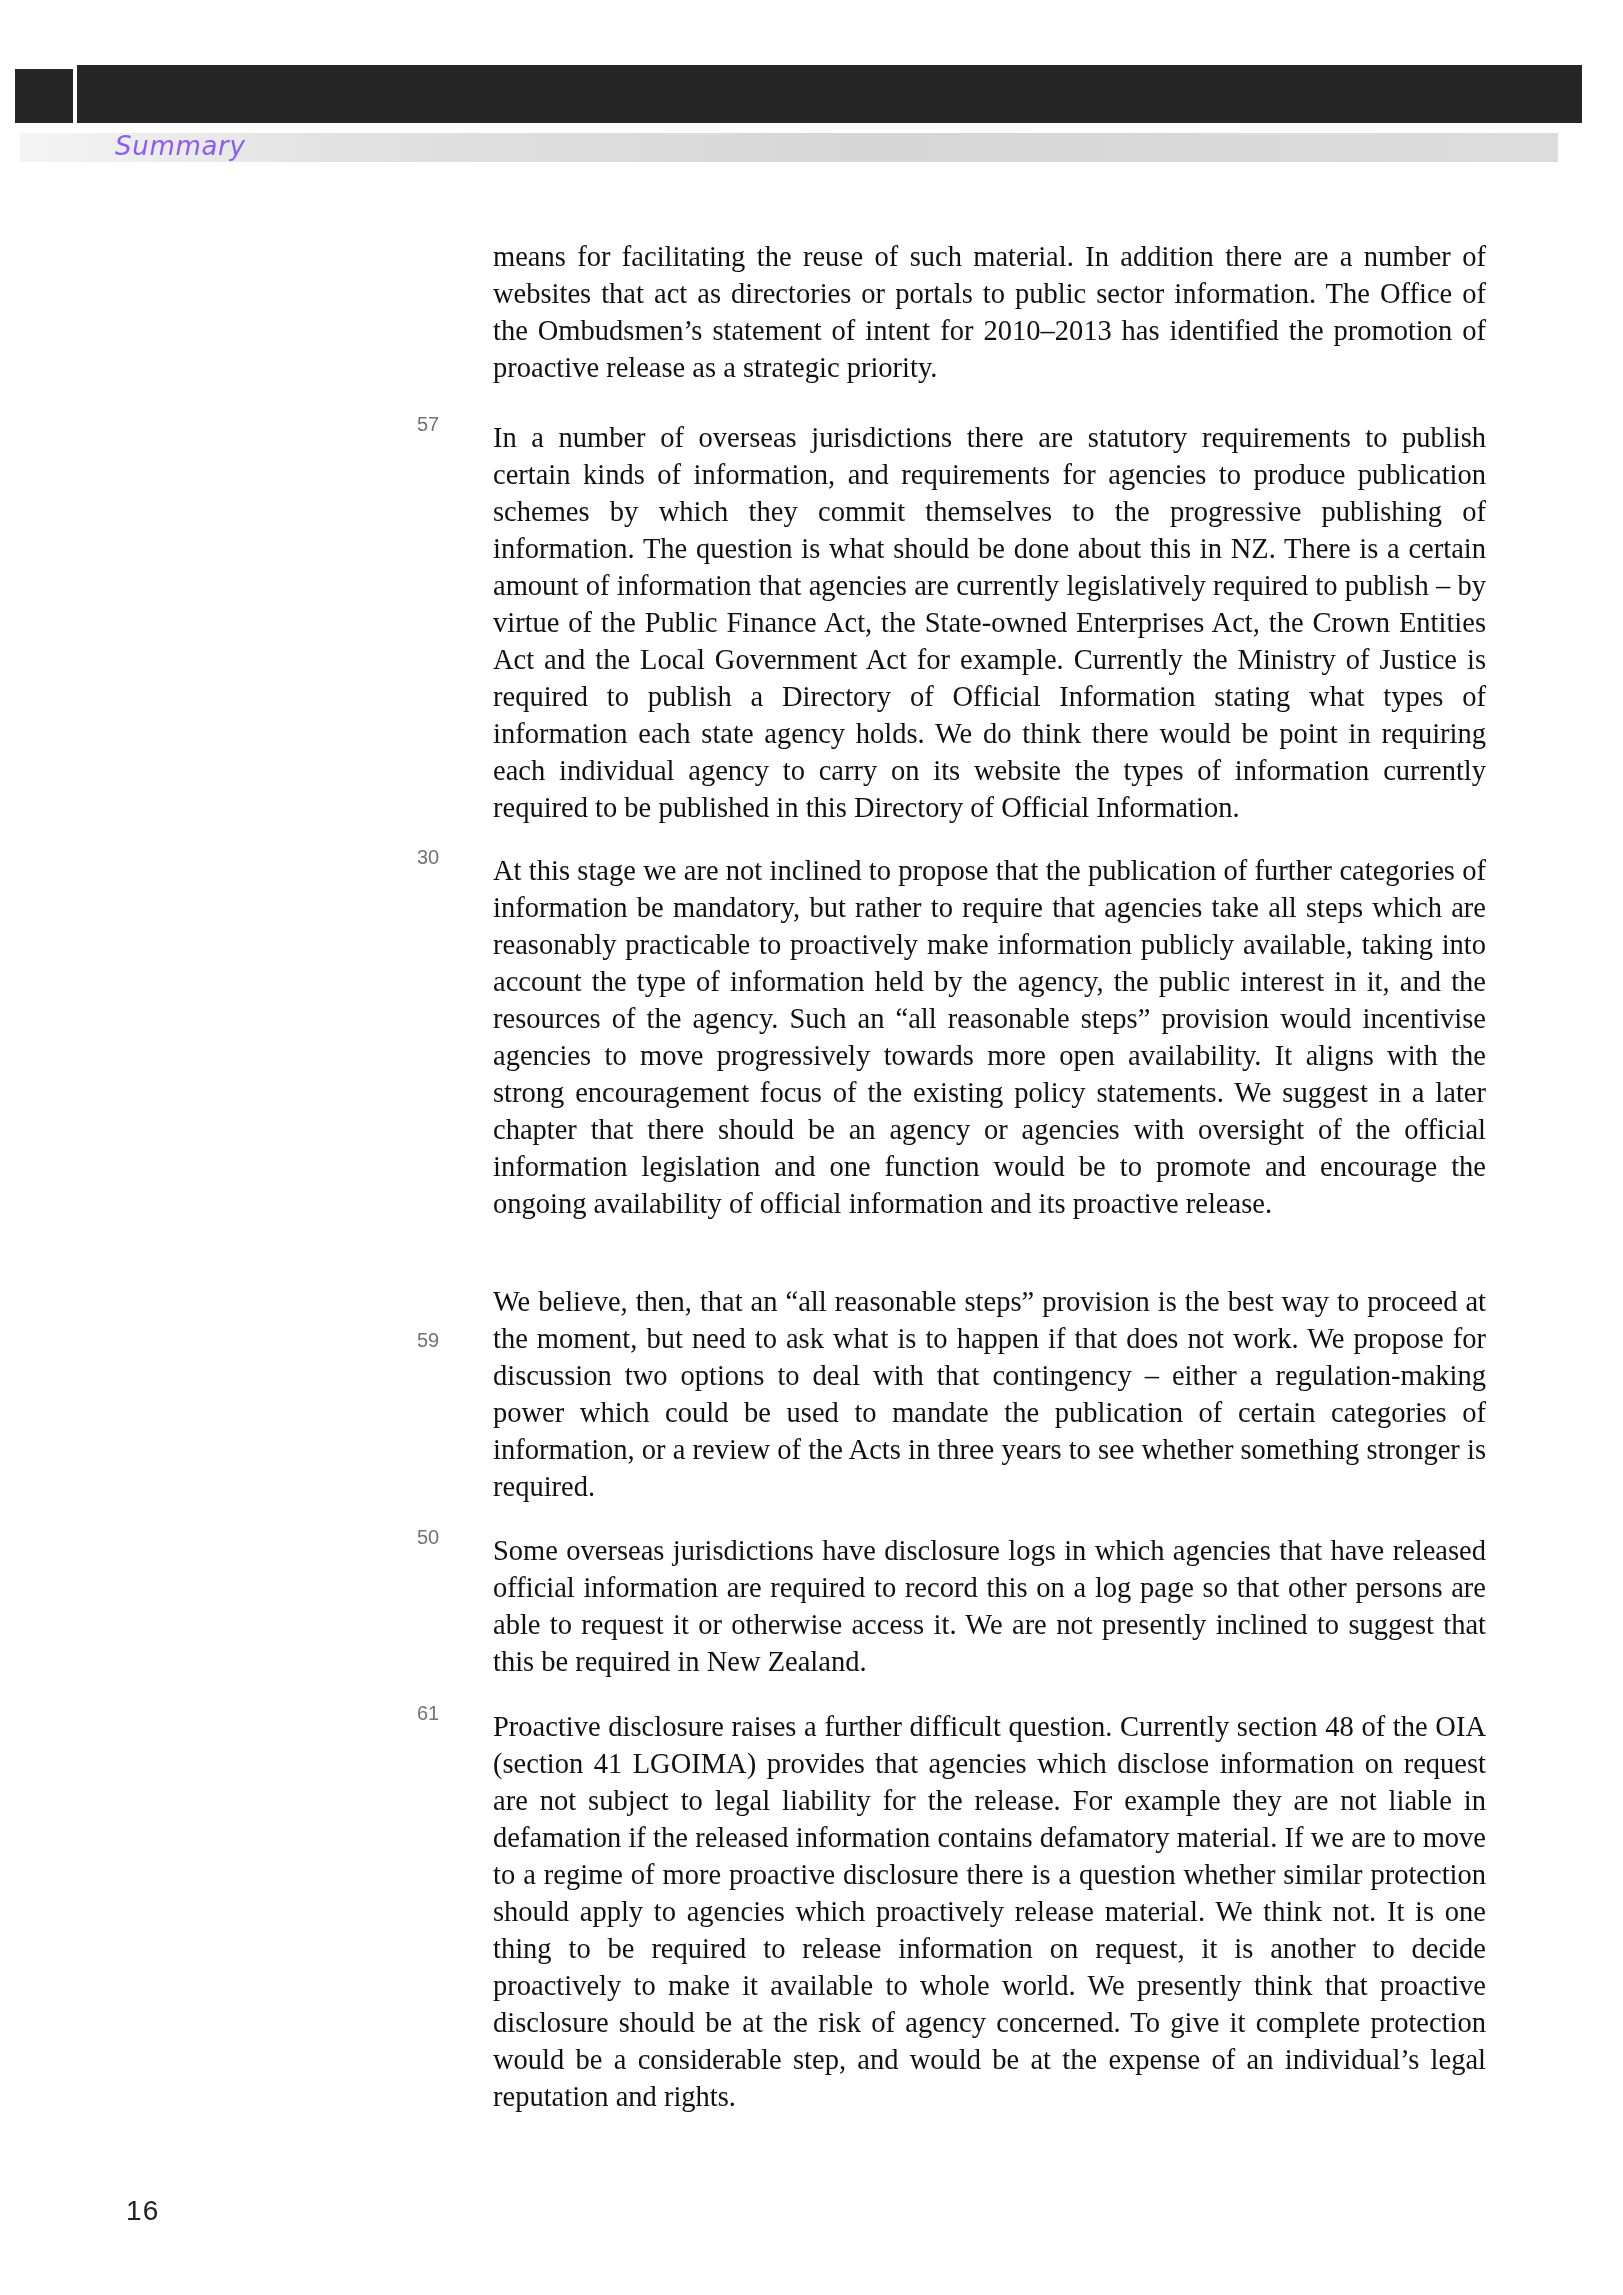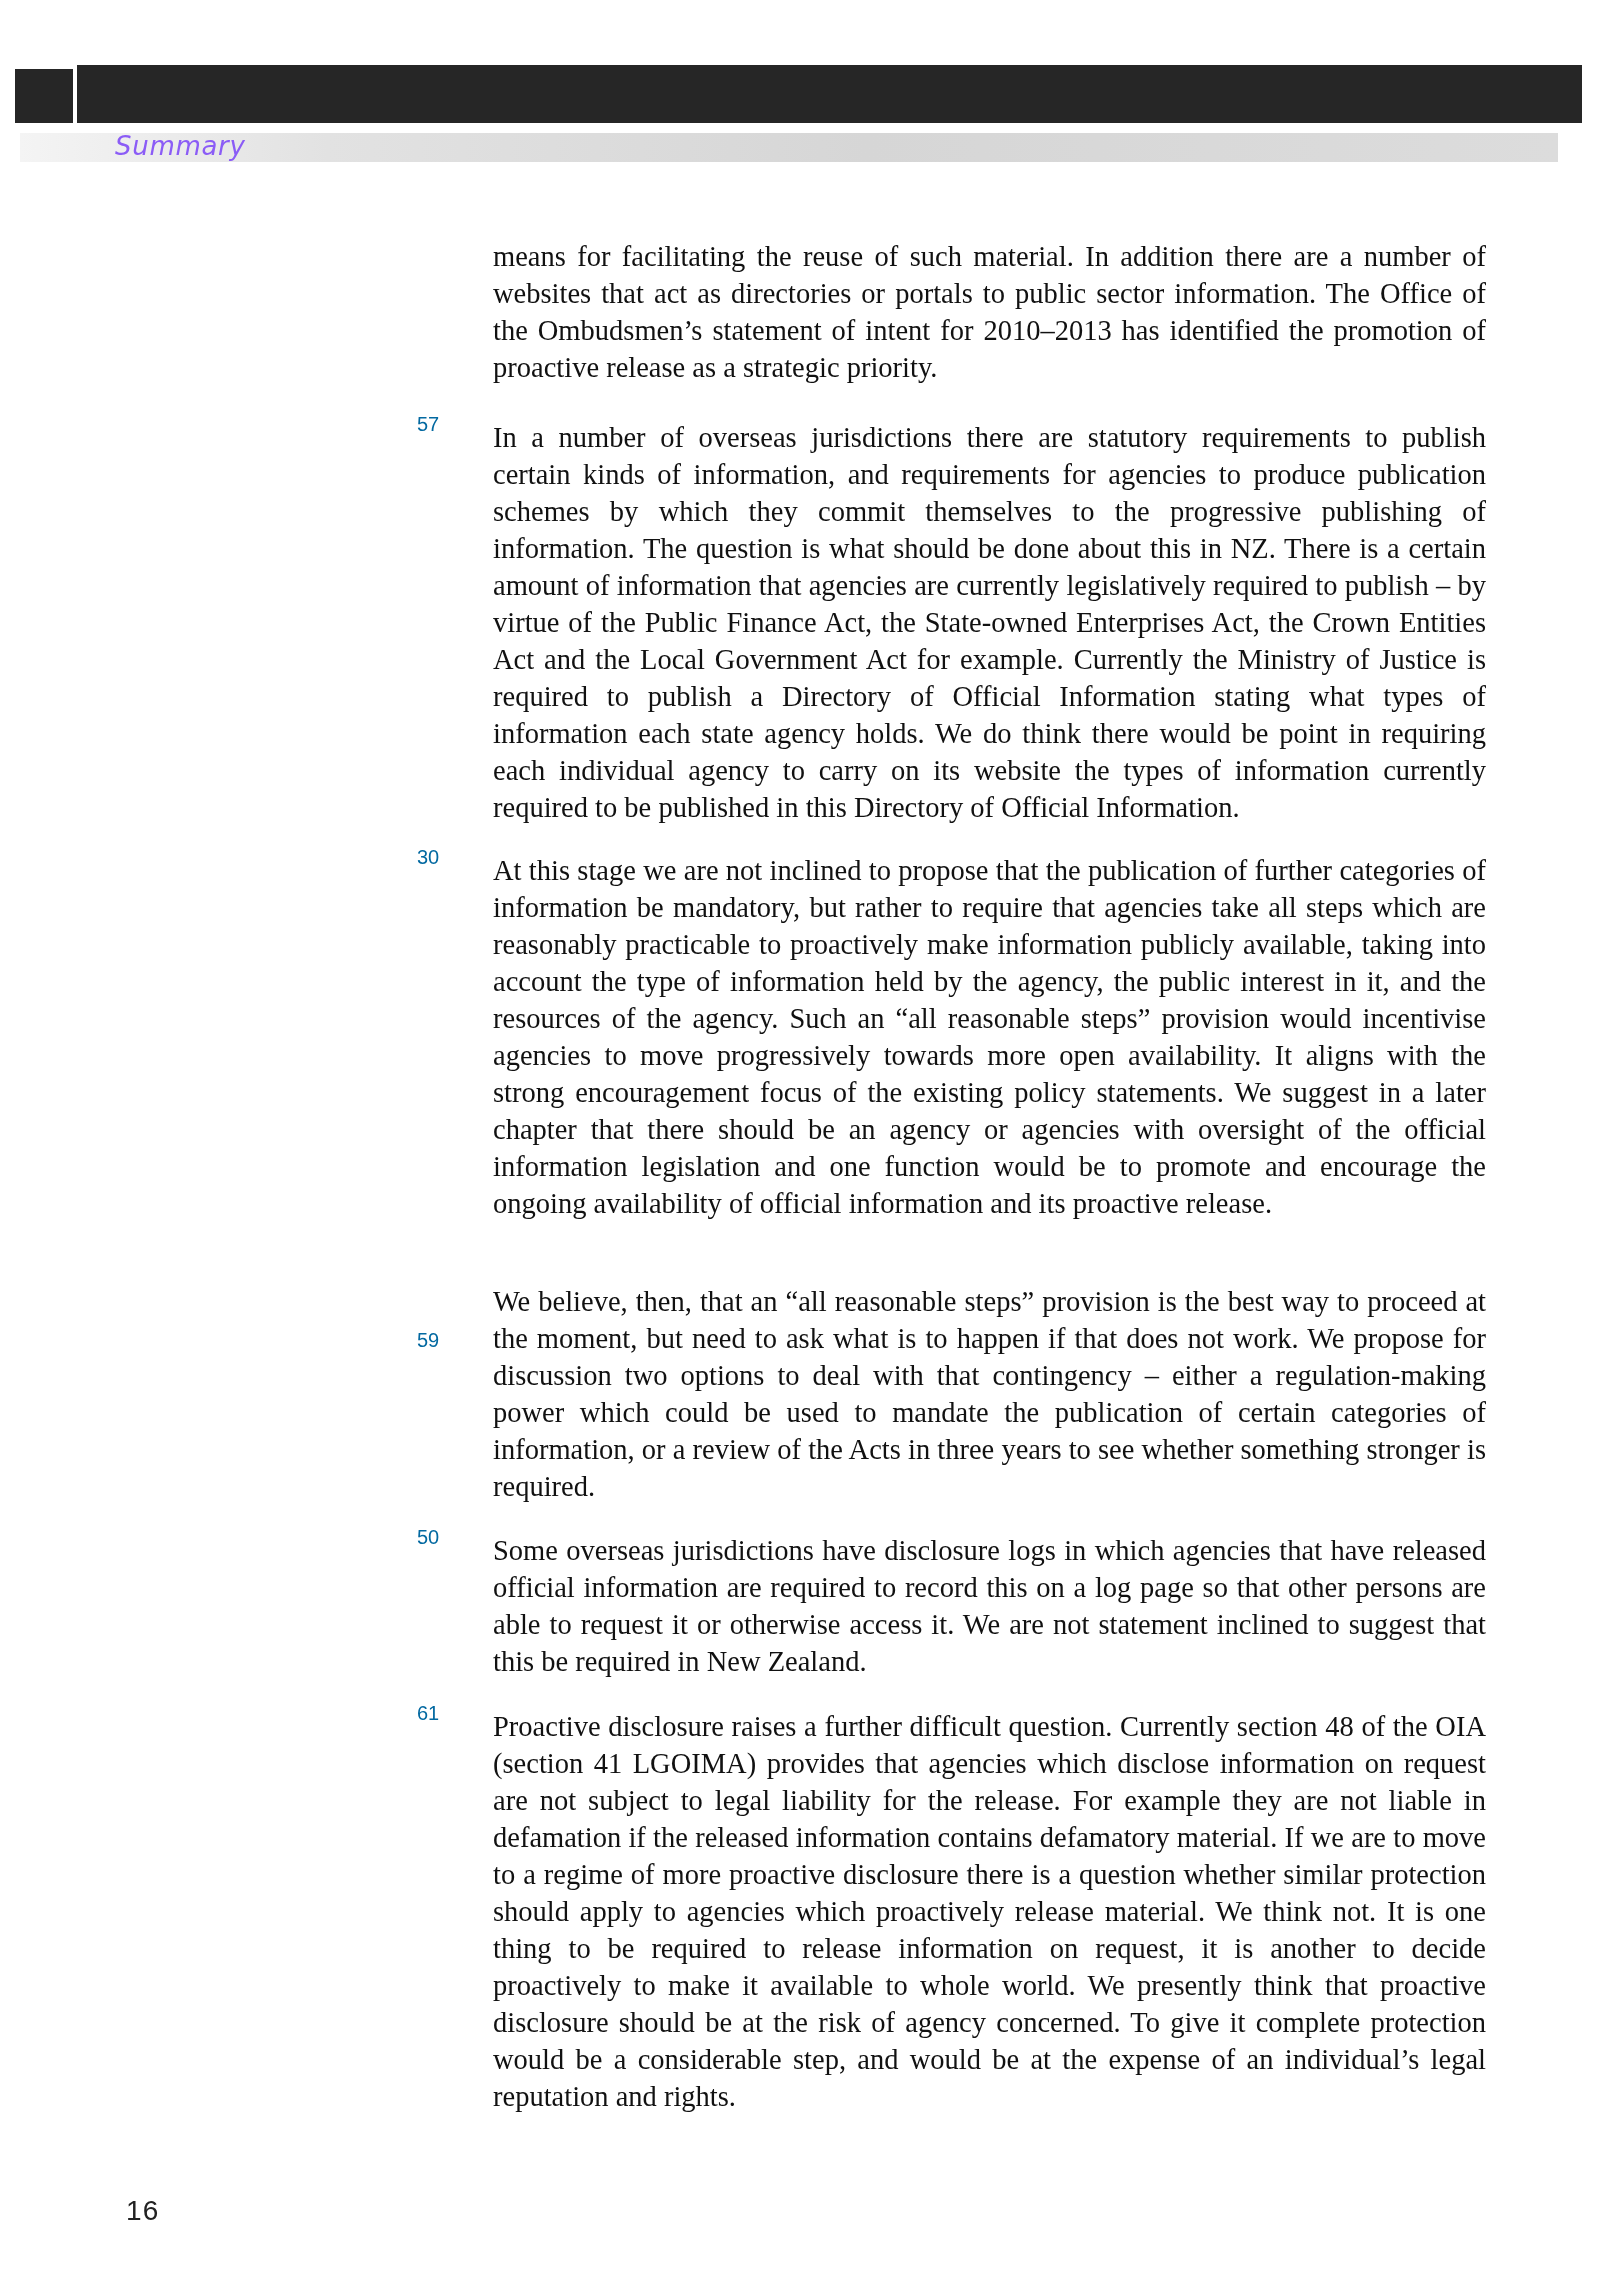--- a/index.html
+++ b/index.html
@@ -27,21 +27,21 @@
     line-height: 34px;
   }
   .para {
     position: absolute; left: 480px; width: 993px;
     font-size: 28.5px; line-height: 37px; text-align: justify;
     margin: 13px;
   }
   .para-num {
     position: absolute; left: 417px;
     font-family: "Liberation Sans", "DejaVu Sans", sans-serif;
-    font-size: 20px; line-height: 37px; color: #0369a1;
+    font-size: 20px; line-height: 37px; color: #737373;
   }
   .page-number {
     position: absolute; left: 126px; top: 2194px;
     font-family: Liberation Sans, sans-serif;
     font-size: 28px; line-height: 33px; color: #222222; letter-spacing: 1.3px;
   }
 </style>
 </head>
 <body>
 
@@ -55,19 +55,19 @@
 <span class="para-num" style="top:406px">57</span>
 <p class="para" style="top:406px">In a number of overseas jurisdictions there are statutory requirements to publish certain kinds of information, and requirements for agencies to produce publication schemes by which they commit themselves to the progressive publishing of information. The question is what should be done about this in NZ. There is a certain amount of information that agencies are currently legislatively required to publish – by virtue of the Public Finance Act, the State-owned Enterprises Act, the Crown Entities Act and the Local Government Act for example. Currently the Ministry of Justice is required to publish a Directory of Official Information stating what types of information each state agency holds. We do think there would be point in requiring each individual agency to carry on its website the types of information currently required to be published in this Directory of Official Information.</p>
 
 <span class="para-num" style="top:839px">30</span>
 <p class="para" style="top:839px">At this stage we are not inclined to propose that the publication of further categories of information be mandatory, but rather to require that agencies take all steps which are reasonably practicable to proactively make information publicly available, taking into account the type of information held by the agency, the public interest in it, and the resources of the agency. Such an “all reasonable steps” provision would incentivise agencies to move progressively towards more open availability. It aligns with the strong encouragement focus of the existing policy statements. We suggest in a later chapter that there should be an agency or agencies with oversight of the official information legislation and one function would be to promote and encourage the ongoing availability of official information and its proactive release.</p>
 
 <span class="para-num" style="top:1322px">59</span>
 <p class="para" style="top:1270px">We believe, then, that an “all reasonable steps” provision is the best way to proceed at the moment, but need to ask what is to happen if that does not work. We propose for discussion two options to deal with that contingency – either a regulation-making power which could be used to mandate the publication of certain categories of information, or a review of the Acts in three years to see whether something stronger is required.</p>
 
 <span class="para-num" style="top:1519px">50</span>
-<p class="para" style="top:1519px">Some overseas jurisdictions have disclosure logs in which agencies that have released official information are required to record this on a log page so that other persons are able to request it or otherwise access it. We are not statement inclined to suggest that this be required in New Zealand.</p>
+<p class="para" style="top:1519px">Some overseas jurisdictions have disclosure logs in which agencies that have released official information are required to record this on a log page so that other persons are able to request it or otherwise access it. We are not presently inclined to suggest that this be required in New Zealand.</p>
 
 <span class="para-num" style="top:1695px">61</span>
 <p class="para" style="top:1695px">Proactive disclosure raises a further difficult question. Currently section 48 of the OIA (section 41 LGOIMA) provides that agencies which disclose information on request are not subject to legal liability for the release. For example they are not liable in defamation if the released information contains defamatory material. If we are to move to a regime of more proactive disclosure there is a question whether similar protection should apply to agencies which proactively release material. We think not. It is one thing to be required to release information on request, it is another to decide proactively to make it available to whole world. We presently think that proactive disclosure should be at the risk of agency concerned. To give it complete protection would be a considerable step, and would be at the expense of an individual’s legal reputation and rights.</p>
 
 <div class="page-number">16</div>
 
 
 </body></html>

